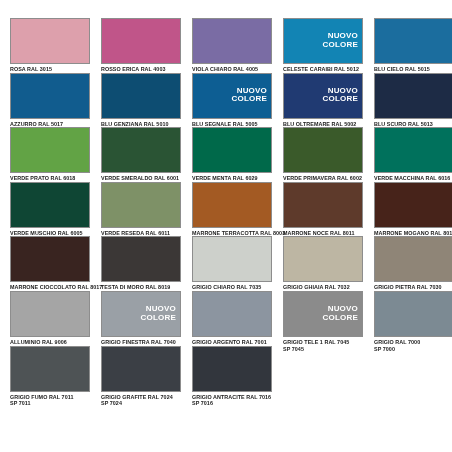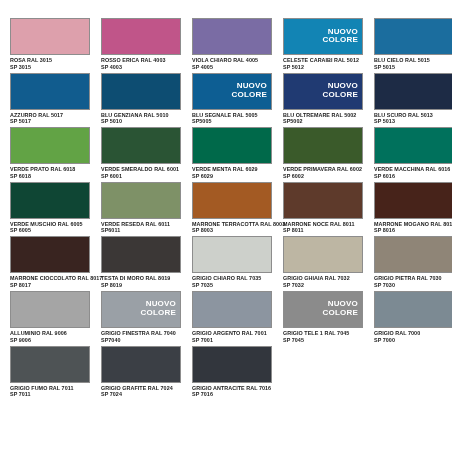--- a/index.html
+++ b/index.html
@@ -32,21 +32,21 @@
   }
   .cell {
     width: 88px;
     height: 54.6px;
     position: relative;
   }
 
   .swatch {
     position: relative;
     width: 80px;
-    height: 37px;
+    height: 46px;
     border: 1px solid #8d8d8d;
     box-sizing: border-box;
     display: block;
   }
   .badge {
     position: absolute;
     right: 4px;
     top: 50%;
     transform: translateY(-50%);
     text-align: right;

